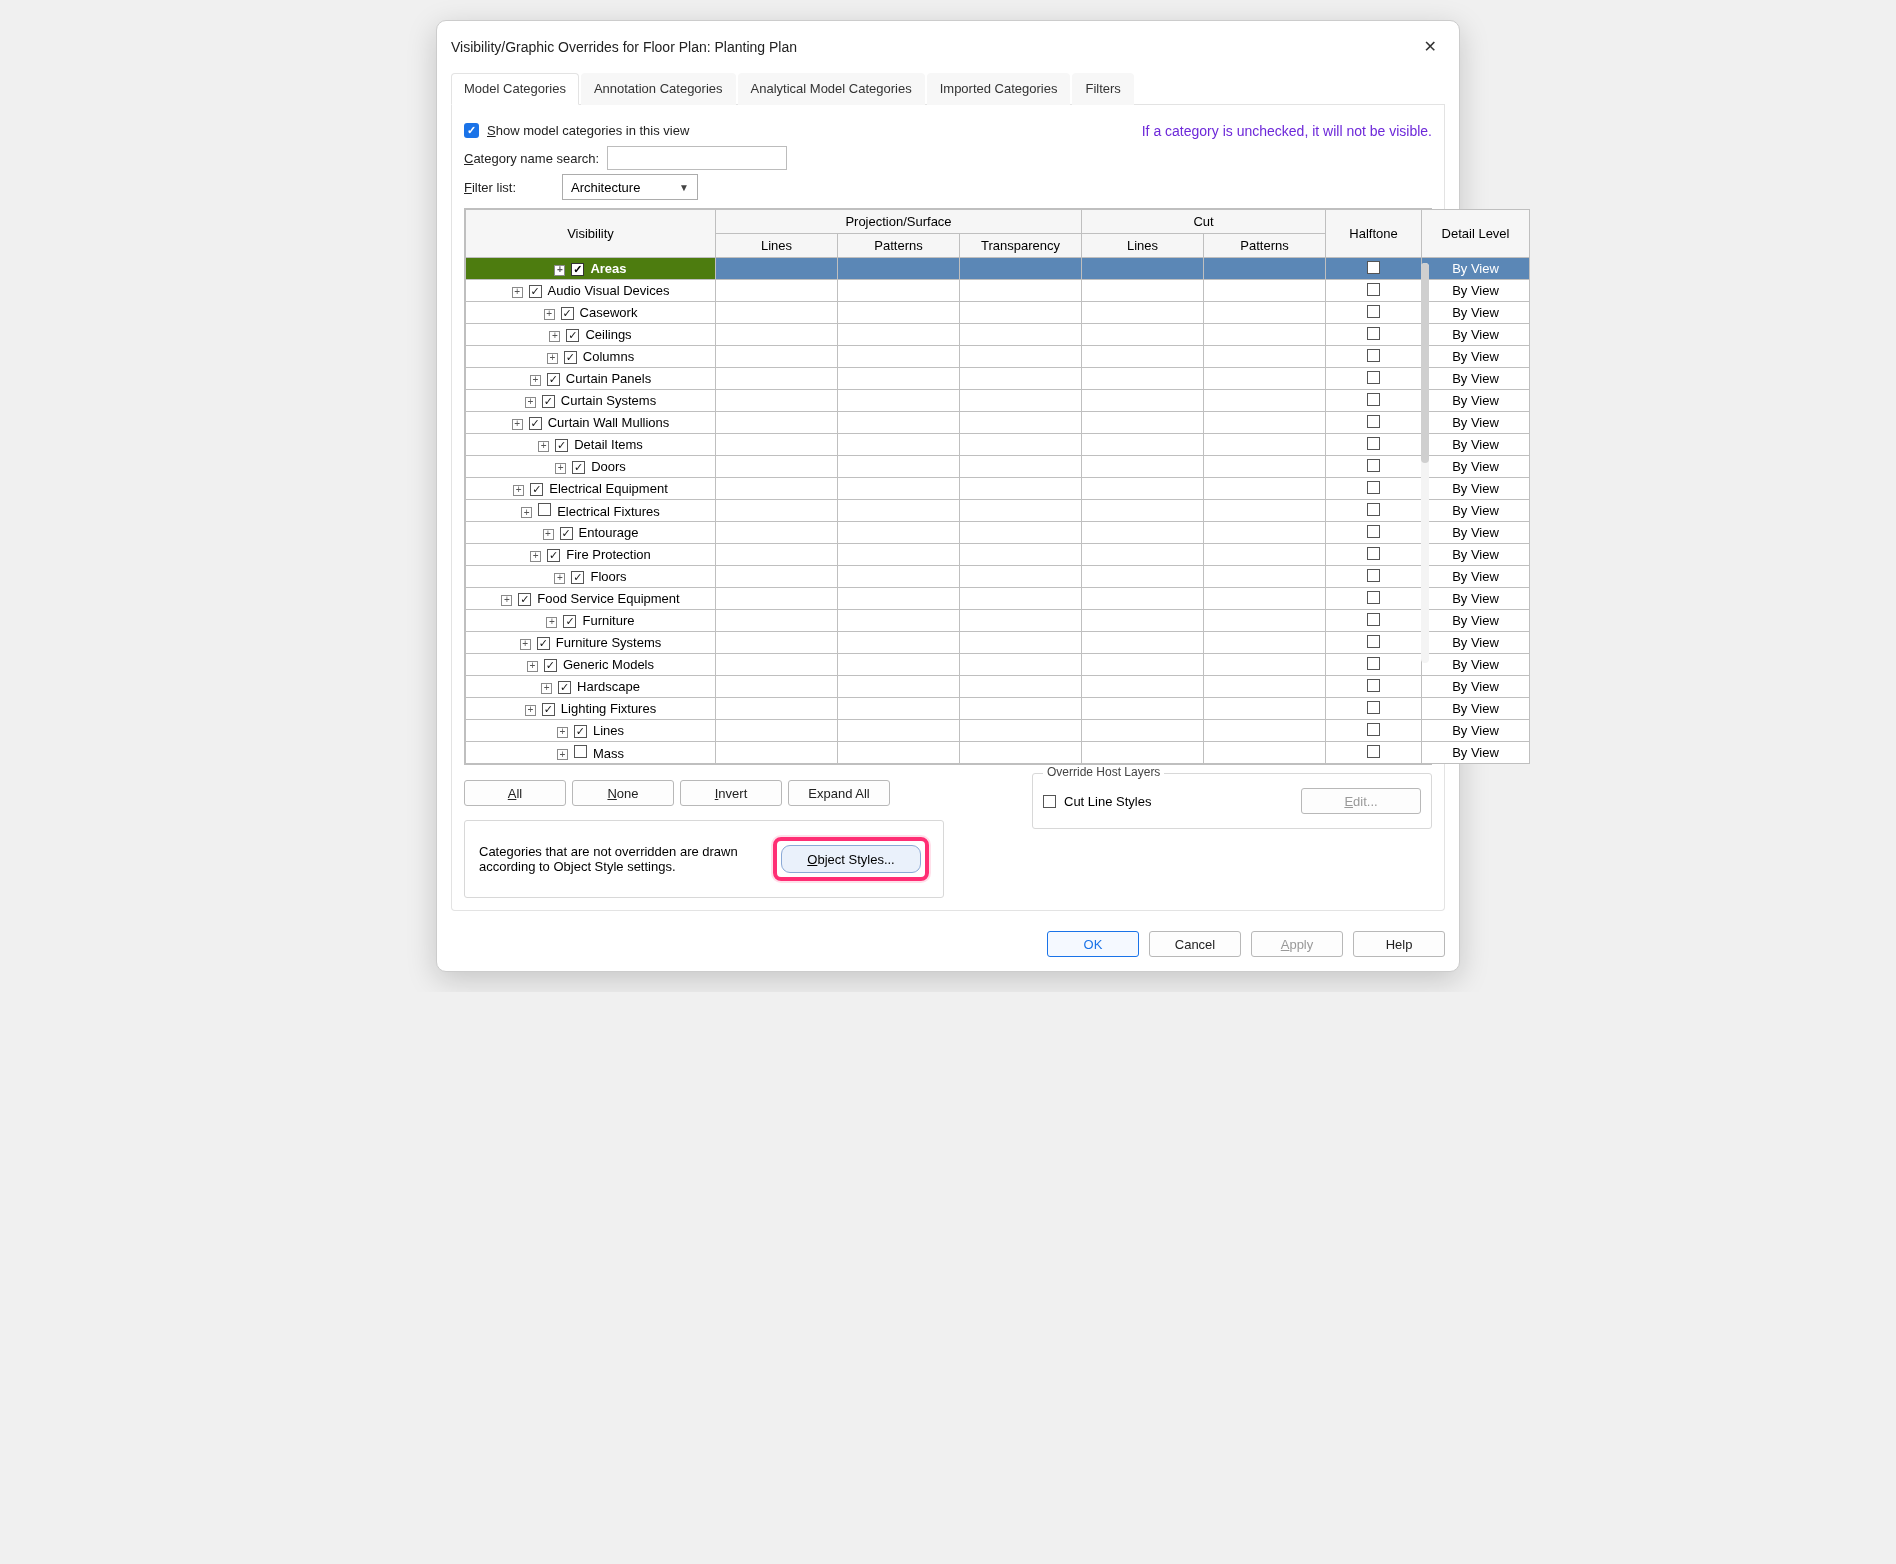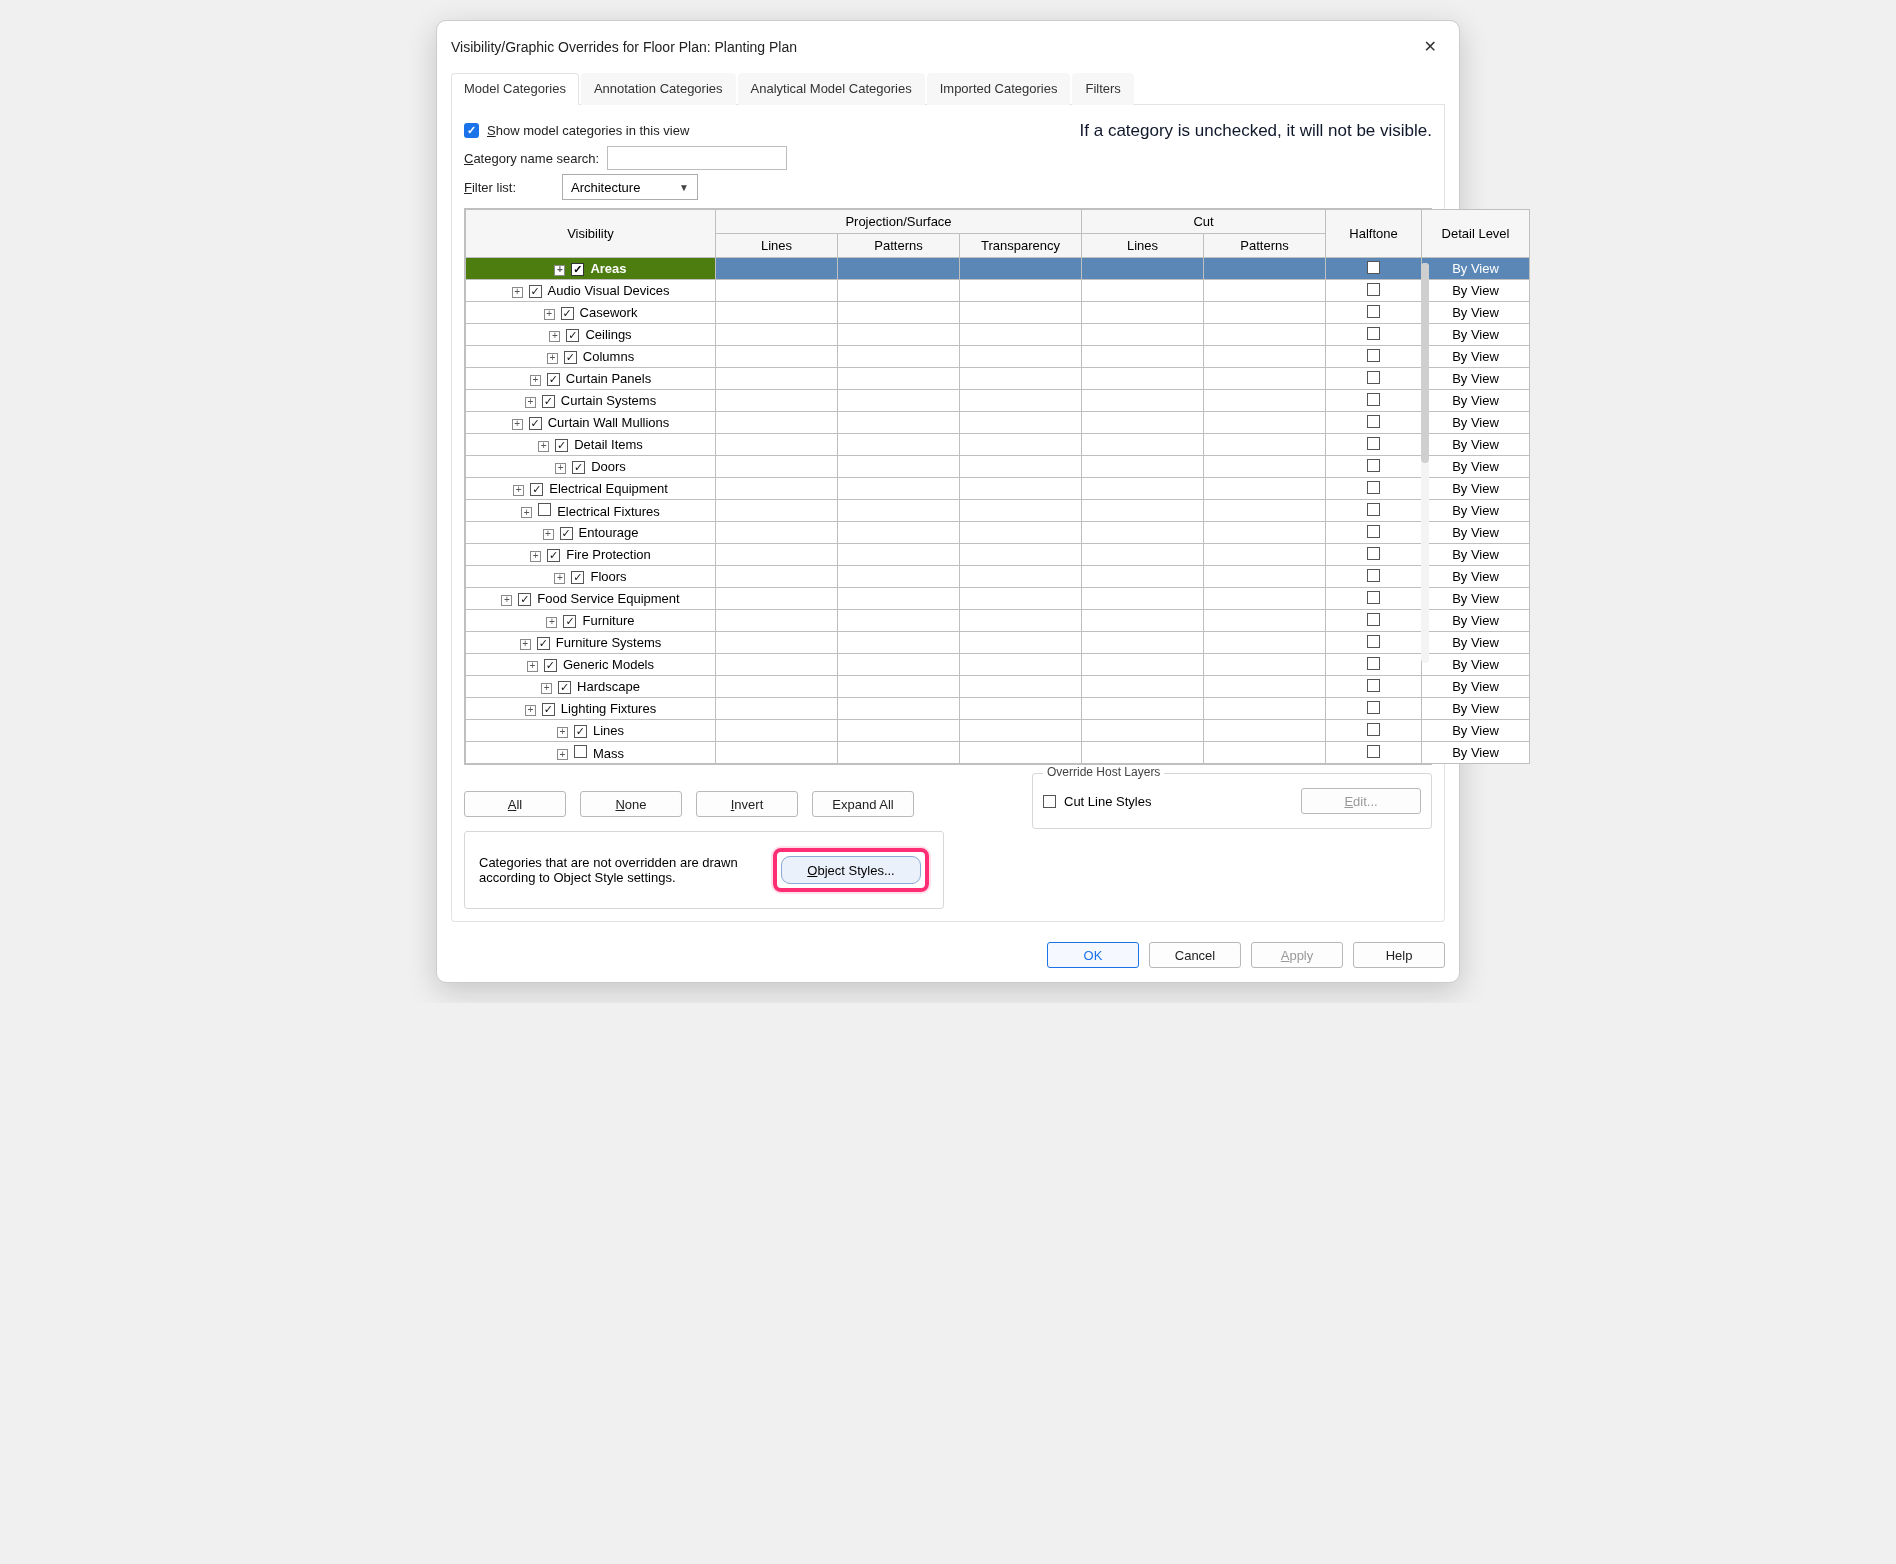--- a/index.html
+++ b/index.html
@@ -72,21 +72,21 @@
   .label { color:#222; }
   .underline-letter { text-decoration: underline; }
   .txt-input {
     border: 1px solid #bcbcbc; height: 24px; width: 180px; background:#fff;
   }
   .select {
     border: 1px solid #acacac; height: 26px; width: 136px; background:#fff;
     display:flex; align-items:center; justify-content:space-between; padding:0 8px;
   }
   .select .caret { font-size:10px; color:#444; }
-  .hint { color:#0f172a; font-size:17px; }
+  .hint { color:#6d28d9; font-size:14px; }
   
   .grid-wrap {
     border: 1px solid #bfbfbf; margin-top:8px; position:relative;
   }
   table.grid { border-collapse: collapse; width: 100%; table-layout: fixed; }
   table.grid th, table.grid td {
     border: 1px solid #bfbfbf; padding: 0; font-size:13px; text-align:center;
     background:#fff;
   }
   table.grid thead th { background:#f6f6f6; font-weight:normal; padding:4px 2px; }
@@ -127,21 +127,21 @@
     position:absolute; left:0; top:0; width:8px; height:200px; background:#cfcfcf; border-radius:4px;
   }
   
   .btn {
     min-width: 102px; height: 26px; border:1px solid #b8b8b8; background:#fdfdfd;
     border-radius:3px; display:inline-flex; align-items:center; justify-content:center;
     padding:0 12px; cursor:pointer; font-size:13px; color:#222;
   }
   .btn.primary { border-color:#1a73e8; color:#1a73e8; background:#f5f9ff; }
   .btn.disabled { color:#999; }
-  .btn-row { display:flex; gap:14px; margin-top:18px; }
+  .btn-row { display:flex; gap:6px; margin-top:7px; }
   .lowrow { display:flex; gap:20px; margin-top:8px; align-items:flex-start; }
   .group {
     border:1px solid #d8d8d8; border-radius:3px; padding:6px 10px; position:relative;
   }
   .group.legend::before {
     content: attr(data-legend); position:absolute; top:-9px; left:10px;
     background:#fff; padding:0 4px; font-size:12px; color:#444;
   }
   .help-box {
     flex:1; display:flex; align-items:center; gap:20px; padding:16px 14px;

